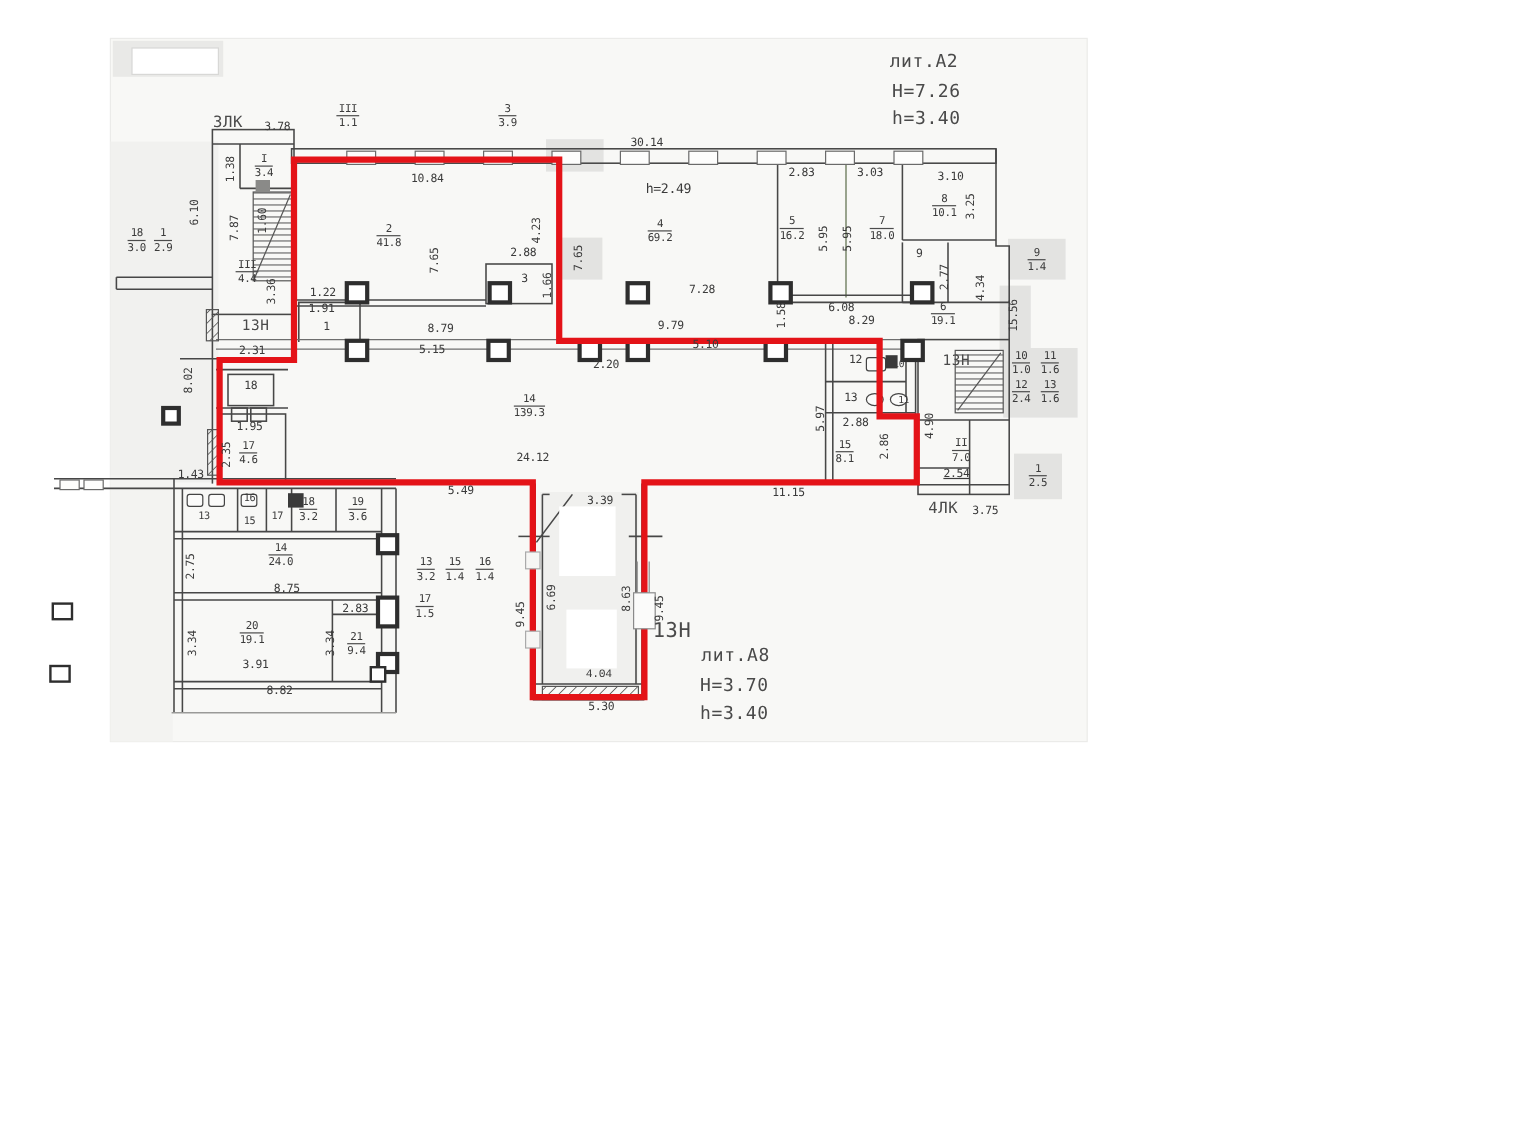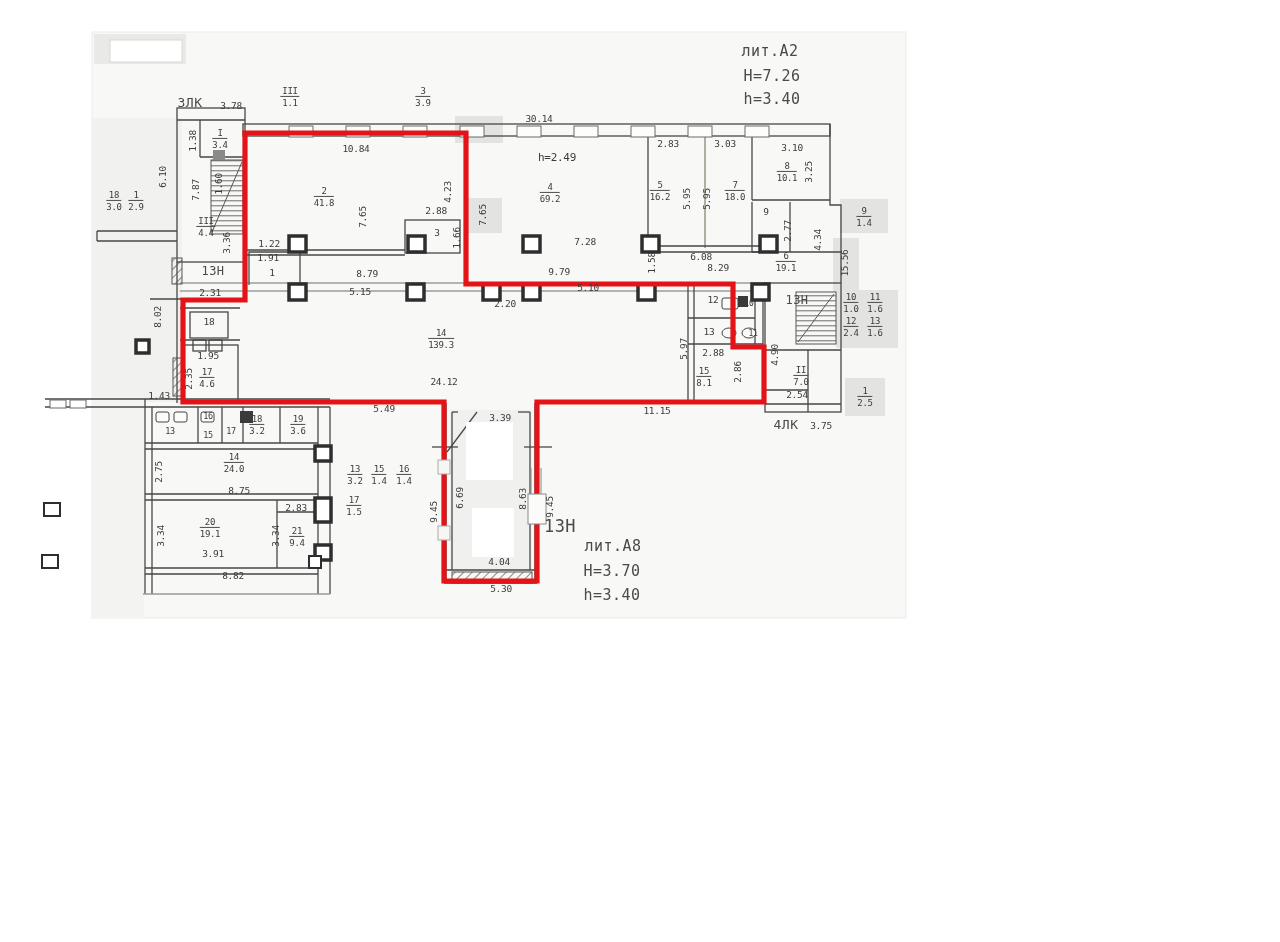--- a/index.html
+++ b/index.html
@@ -240,27 +240,27 @@
       <span class="lbl" style="left: 272px; top: 273px;">1</span>
       <span class="lbl" style="left: 210px; top: 293px;">2.31</span>
       <span class="lbl" style="left: 209px; top: 322px;">18</span>
       <span class="lbl" style="left: 208px; top: 356px;">1.95</span>
       <span class="lbl" style="left: 159px; top: 396px;">1.43</span>
       <span class="lbl" style="left: 444px; top: 382px;">24.12</span>
       <span class="lbl" style="left: 384px; top: 409px;">5.49</span>
       <span class="lbl" style="left: 657px; top: 411px;">11.15</span>
       <span class="lbl" style="left: 500px; top: 418px;">3.39</span>
       <span class="lbl" style="left: 713px; top: 353px;">2.88</span>
-      <span class="lbl" style="left: 797px; top: 395px;">2.54</span>
+      <span class="lbl" style="left: 797px; top: 395px; text-decoration: underline;">2.54</span>
       <span class="lbl" style="left: 713px; top: 300px;">12</span>
       <span class="lbl" style="left: 709px; top: 332px;">13</span>
       <span class="lbl" style="left: 749px; top: 304px; font-size: 8px;">10</span>
       <span class="lbl" style="left: 753px; top: 334px; font-size: 8px;">11</span>
       <span class="lbl" style="left: 766px; top: 212px;">9</span>
-      <span class="lbl" style="left: 499px; top: 562px;">4.04</span>
+      <span class="lbl" style="left: 499px; top: 562px; font-family: Liberation Mono, monospace;">4.04</span>
       <span class="lbl" style="left: 501px; top: 589px;">5.30</span>
       <span class="lbl" style="left: 239px; top: 491px;">8.75</span>
       <span class="lbl" style="left: 296px; top: 508px;">2.83</span>
       <span class="lbl" style="left: 213px; top: 554px;">3.91</span>
       <span class="lbl" style="left: 233px; top: 576px;">8.82</span>
       <span class="lbl" style="left: 170px; top: 431px; font-size: 8.5px;">13</span>
       <span class="lbl" style="left: 208px; top: 416px; font-size: 8.5px;">16</span>
       <span class="lbl" style="left: 208px; top: 435px; font-size: 8.5px;">15</span>
       <span class="lbl" style="left: 231px; top: 431px; font-size: 8.5px;">17</span>
       <span class="lbl rot" style="left: 163px; top: 177px;">6.10</span>

